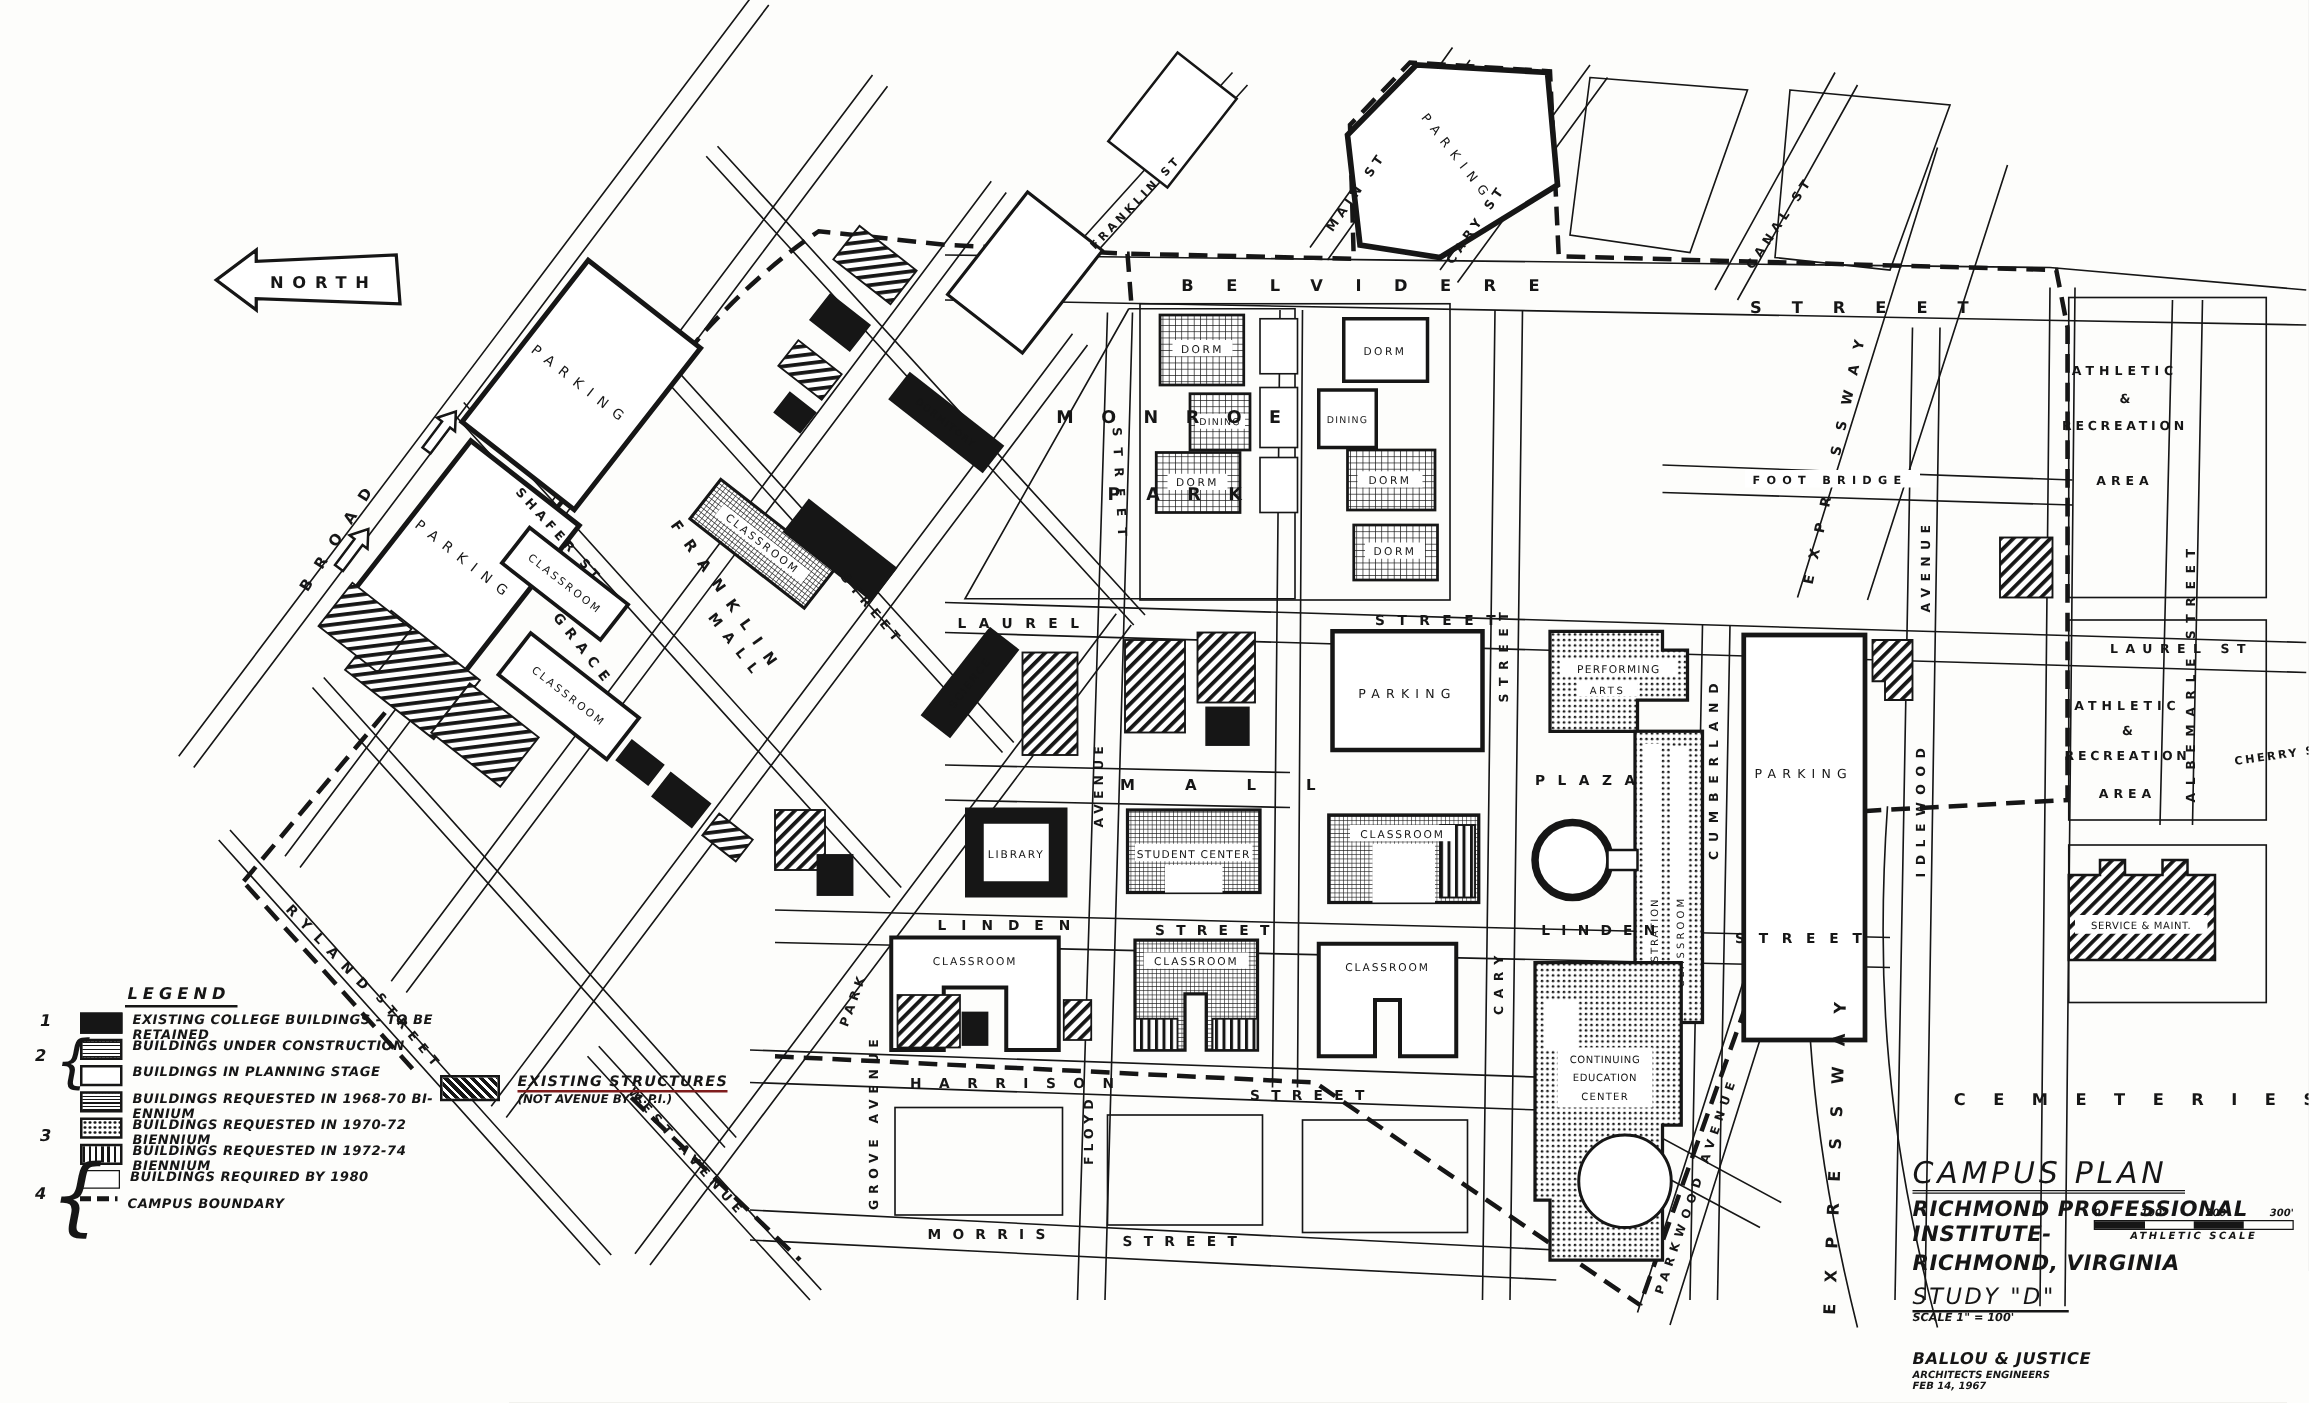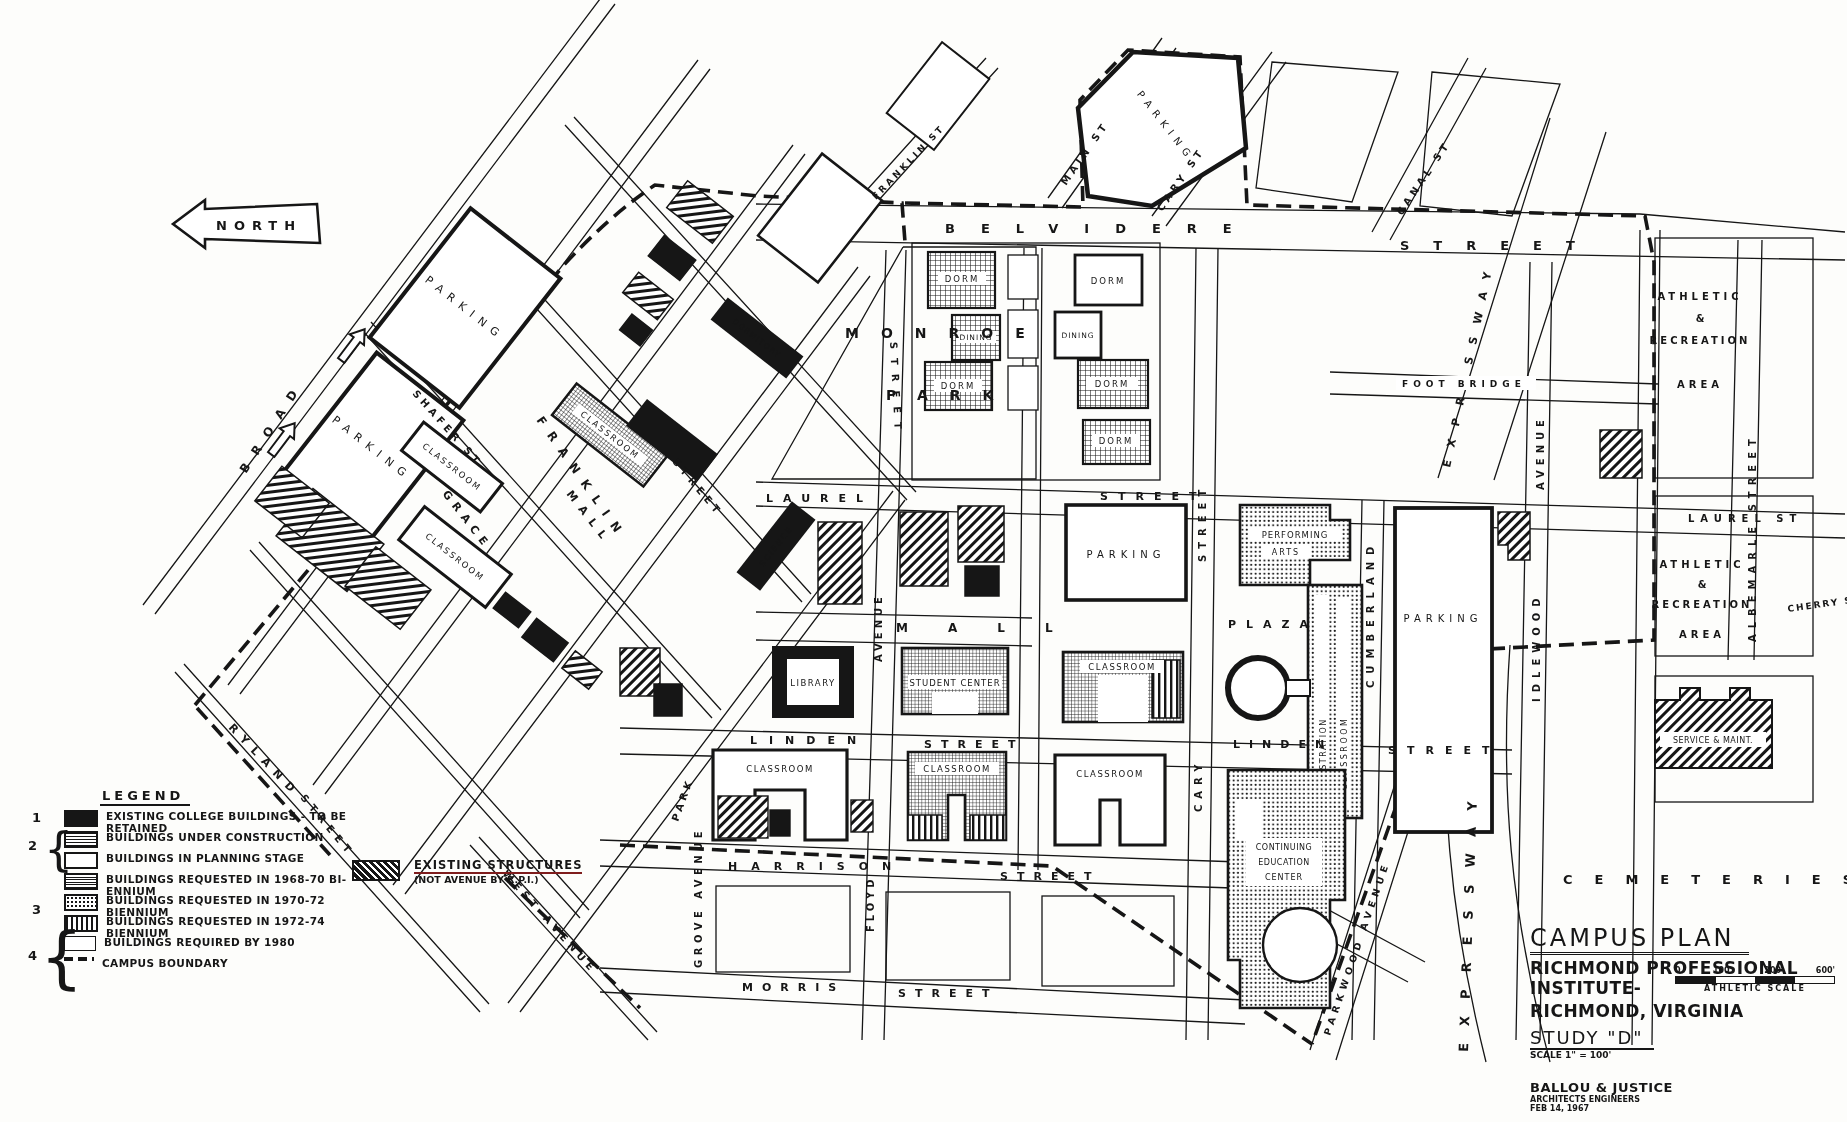--- a/index.html
+++ b/index.html
@@ -1,19 +1,19 @@
 <!DOCTYPE html>
 <html><head>
 <meta charset="utf-8">
 <style>
   html,body{margin:0;padding:0;background:#e8e8e4;}
   #plan{position:relative;width:1847px;height:1122px;background:#fdfdfb;overflow:hidden;
         font-family:"DejaVu Sans", sans-serif;color:#161616;}
   svg text{font-family:"DejaVu Sans", sans-serif;fill:#161616;}
-  .ov{position:absolute;}
+  .ov{position:absolute;font-style:italic;}
   
   #legend{left:30px;top:788px;width:330px;font-size:10.5px;font-weight:bold;letter-spacing:.4px;}
   #legend .hd{margin-left:70px;font-size:13px;letter-spacing:4px;border-bottom:2px solid #161616;
               display:inline-block;padding:0 6px 1px 2px;margin-bottom:4px;}
   .lrow{display:flex;height:21px;}
   .sw{width:30px;height:13px;border:2px solid #161616;margin-right:8px;flex:none;background:#fff;}
   .sw.solid{background:#161616;}
   .sw.grid{background:repeating-linear-gradient(0deg,#161616 0 1px,#fff 1px 3px),
            repeating-linear-gradient(90deg,#161616 0 1px,#fff 1px 3px);}
   .sw.fine{background:repeating-linear-gradient(0deg,#161616 0 1px,#fff 1px 2.6px),
@@ -496,21 +496,21 @@
     <div class="t1">CAMPUS PLAN</div>
     <div class="t2">RICHMOND PROFESSIONAL INSTITUTE-</div>
     <div class="t2">RICHMOND, VIRGINIA</div>
     <div class="t3">STUDY "D"</div>
     <div class="t4">SCALE 1" = 100'</div>
     <div id="gscale">
       <div class="ticks">
         <span>0</span>
         <span>100'</span>
         <span>200'</span>
-        <span>600'</span>
+        <span>300'</span>
       </div>
       <div class="bar">
           <i class="b"></i>
           <i></i>
           <i class="b"></i>
           <i></i>
         </div>
       <div class="cap">ATHLETIC SCALE</div>
     </div>
     <div class="firm">BALLOU &amp; JUSTICE</div>

